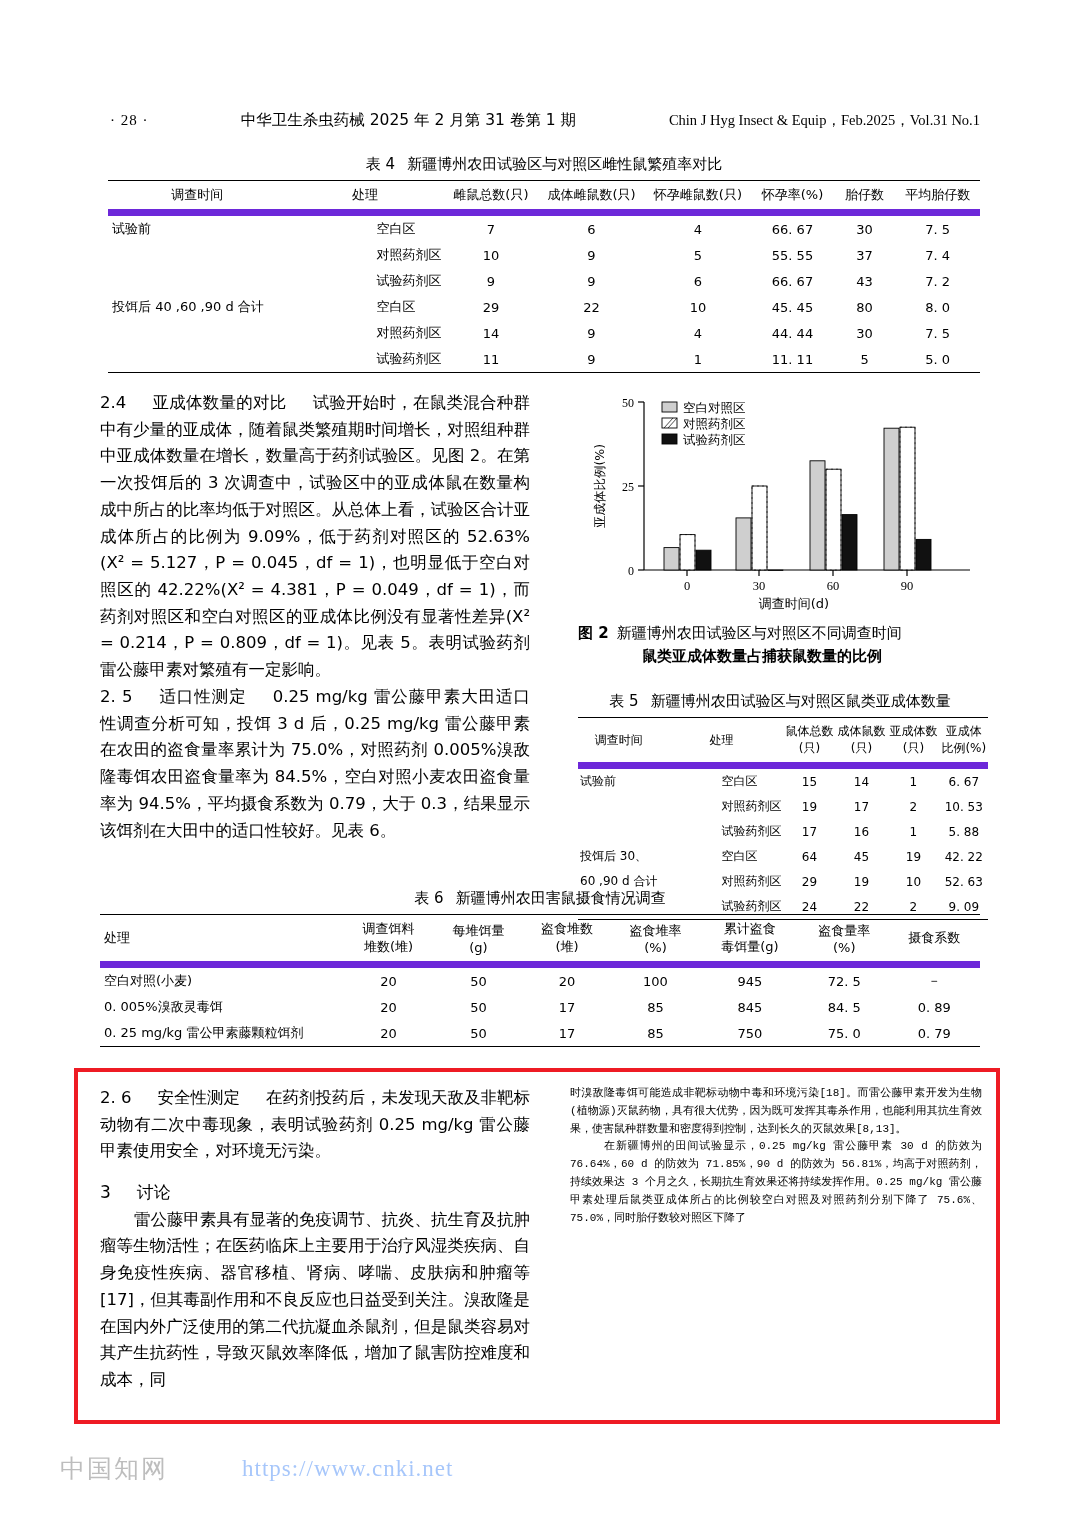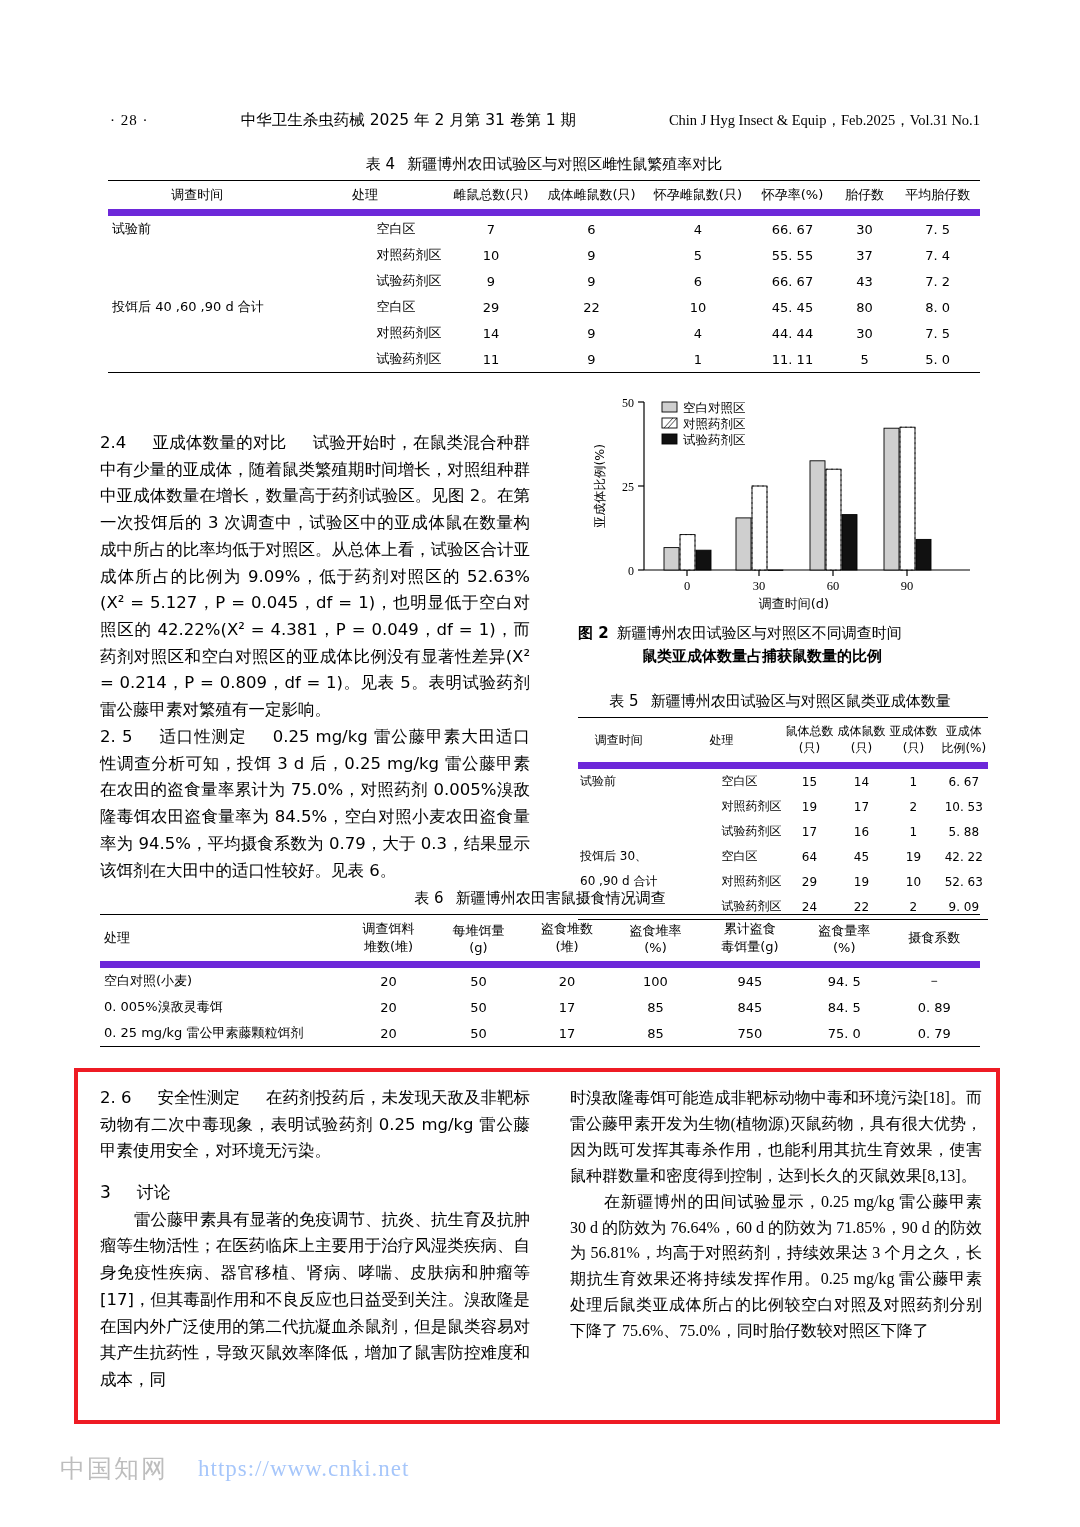--- a/index.html
+++ b/index.html
@@ -89,21 +89,20 @@
 
   
   .col-left {
     position: absolute;
     left: 100px; top: 390px;
     width: 430px;
     font-size: 16.5px;
     line-height: 1.62;
     text-align: justify;
     font-family: "DejaVu Sans", sans-serif;
-    margin-top: 40px;
   }
   .col-left p { margin: 0; text-indent: 0; }
   .sec-h { font-family: "DejaVu Sans", sans-serif; }
   .sp2 { display: inline-block; width: 26px; }
 
   
   .chart-box {
     position: absolute;
     left: 578px; top: 388px;
     width: 404px;
@@ -156,36 +155,37 @@
     width: 430px;
     font-size: 16.5px;
     line-height: 1.62;
     text-align: justify;
     font-family: "DejaVu Sans", sans-serif;
   }
   .rb-right {
     position: absolute;
     left: 570px; top: 1085px;
     width: 412px;
-    font-size: 16px;
+    font-size: 11px;
     line-height: 1.62;
     text-align: justify;
-    font-family: Liberation Serif, serif;
+    font-family: Liberation Mono, monospace;
   }
   .rb-left p, .rb-right p { margin: 0; }
   .heading3 { margin-top: 14px !important; font-size: 17px; }
   .indent { text-indent: 34px; }
 
   
   .wm {
     position: absolute;
     left: 60px; top: 1452px;
     display: flex;
     align-items: center;
     opacity: 0.45;
+    gap: 44px;
   }
   .wm .cn {
     font-size: 25px;
     color: #6f6f6f;
     font-family: "DejaVu Sans", sans-serif;
     letter-spacing: 2px;
   }
   .wm .url {
     margin-left: 30px;
     font-size: 23px;
@@ -481,21 +481,21 @@
         </tr>
       </thead>
       <tbody>
         <tr>
           <td class="l">空白对照(小麦)</td>
           <td>20</td>
           <td>50</td>
           <td>20</td>
           <td>100</td>
           <td>945</td>
-          <td>94. 5</td>
+          <td>72. 5</td>
           <td>－</td>
         </tr>
         <tr>
           <td class="l">0. 005%溴敌灵毒饵</td>
           <td>20</td>
           <td>50</td>
           <td>17</td>
           <td>85</td>
           <td>845</td>
           <td>84. 5</td>

